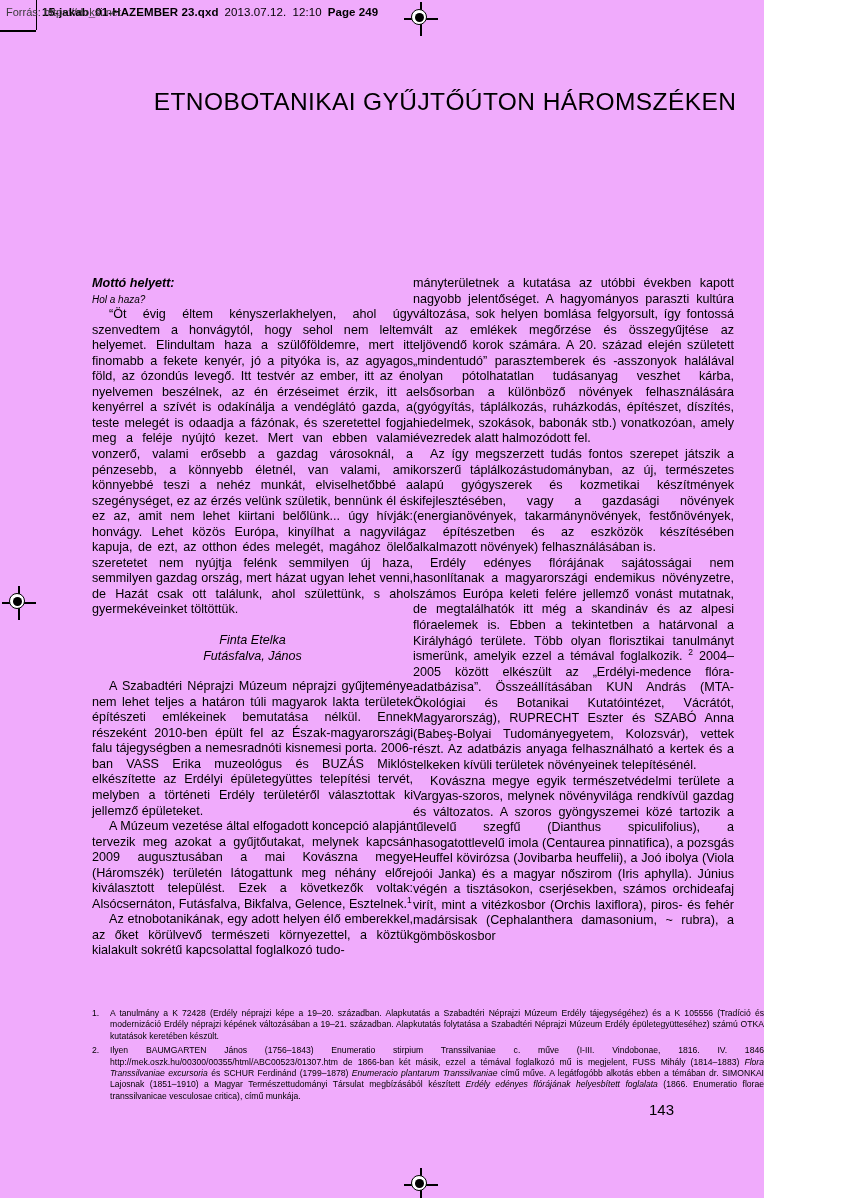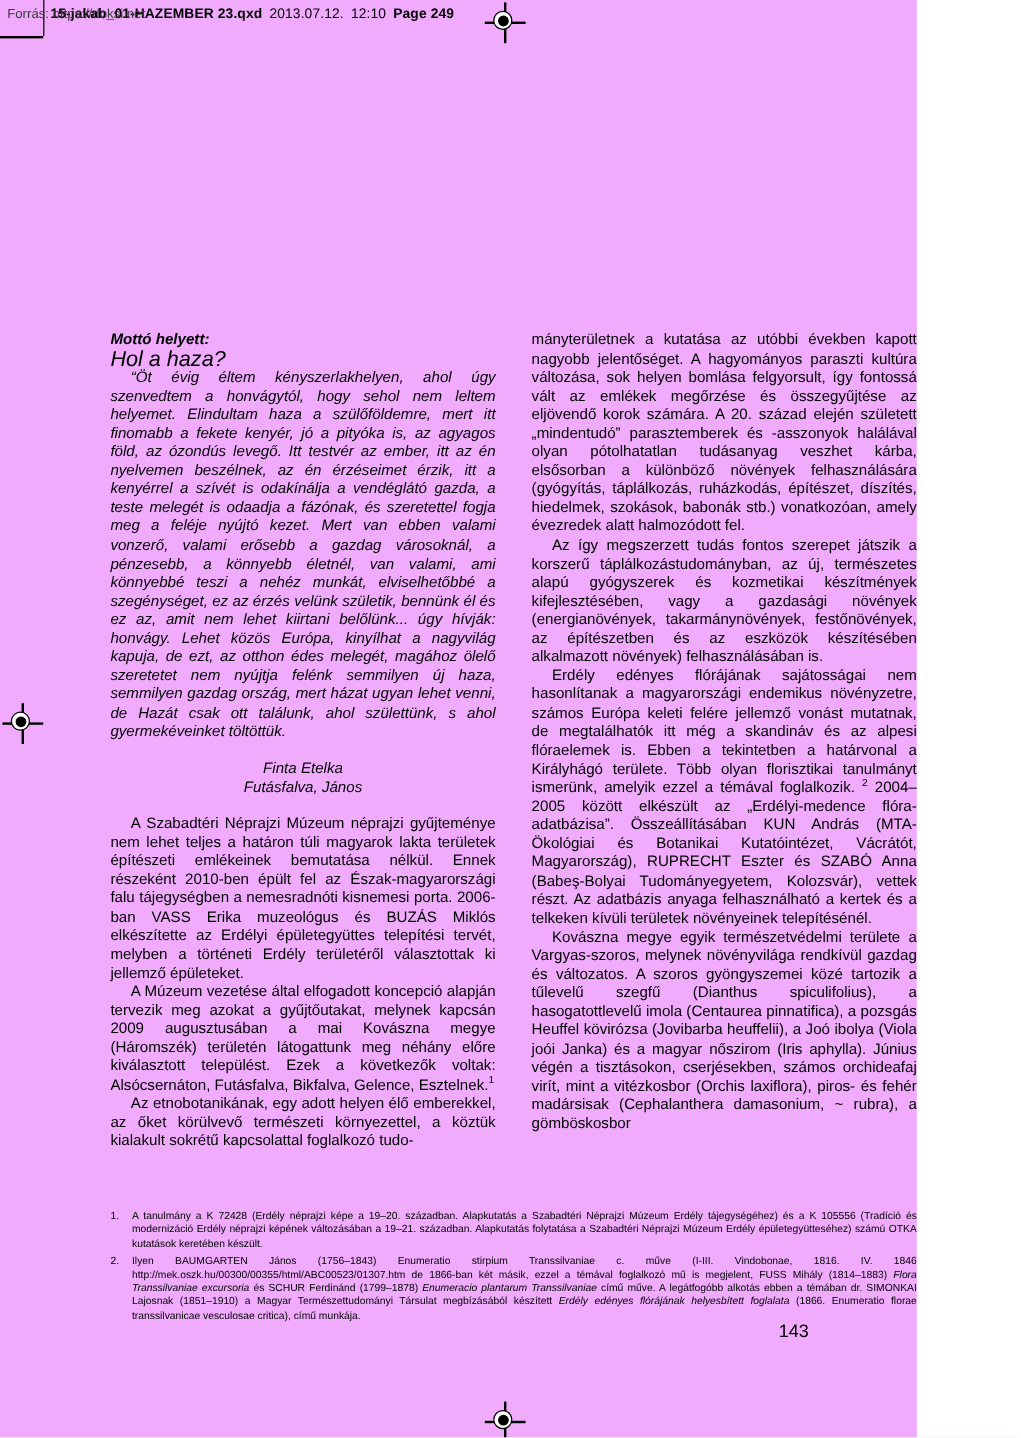--- a/index.html
+++ b/index.html
@@ -131,21 +131,20 @@
     padding-left: 38px;
   }
 
   
   .columns {
     position: absolute;
     left: 92px;
     top: 276px;
     width: 672px;
     display: flex;
-    gap: 30px;
   }
   .col {
     width: 321px;
   }
 
   p.body {
     margin: 0;
     font-size: 12.6px;
     line-height: 15.55px;
     text-align: justify;
@@ -157,29 +156,28 @@
 
   .motto-head {
     margin: 0;
     font-size: 12.6px;
     line-height: 15.55px;
     font-style: italic;
     font-weight: bold;
   }
   .motto-sub {
     margin: 0;
-    font-size: 18px;
+    font-size: 10px;
     line-height: 15.55px;
     font-style: italic;
   }
   p.motto {
     margin: 0;
     font-size: 12.6px;
     line-height: 15.55px;
-    font-style: italic;
     text-align: justify;
     text-indent: 17px;
     hyphens: auto;
     -webkit-hyphens: auto;
   }
   .attrib {
     margin: 15px 0 0 0;
     font-size: 12.6px;
     line-height: 15.55px;
     font-style: italic;
@@ -257,20 +255,21 @@
       <div class="dot"></div>
   </div>
   <div class="regmark reg-bottom">
     <div class="vline"></div>
       <div class="hline"></div>
       <div class="ring"></div>
       <div class="dot"></div>
   </div>
 
   <div class="content">
+    <h1 class="doc-title">ETNOBOTANIKAI GYŰJTŐÚTON HÁROMSZÉKEN</h1>
   </div>
 
   <div class="columns">
 
     <div class="col">
       <div class="motto-head">Mottó helyett:</div>
       <div class="motto-sub">Hol a haza?</div>
       <p class="motto">“Öt évig éltem kényszerlakhelyen, ahol úgy szenvedtem a honvágytól, hogy sehol nem leltem helyemet. Elindultam haza a szülőföldemre, mert itt finomabb a fekete kenyér, jó a pityóka is, az agyagos föld, az ózondús levegő. Itt testvér az ember, itt az én nyelvemen beszélnek, az én érzéseimet érzik, itt a kenyérrel a szívét is odakínálja a vendéglátó gazda, a teste melegét is odaadja a fázónak, és szeretettel fogja meg a feléje nyújtó kezet. Mert van ebben valami vonzerő, valami erősebb a gazdag városoknál, a pénzesebb, a könnyebb életnél, van valami, ami könnyebbé teszi a nehéz munkát, elviselhetőbbé a szegénységet, ez az érzés velünk születik, bennünk él és ez az, amit nem lehet kiirtani belőlünk... úgy hívják: honvágy. Lehet közös Európa, kinyílhat a nagyvilág kapuja, de ezt, az otthon édes melegét, magához ölelő szeretetet nem nyújtja felénk semmilyen új haza, semmilyen gazdag ország, mert házat ugyan lehet venni, de Hazát csak ott találunk, ahol születtünk, s ahol gyermekéveinket töltöttük.</p>
       <div class="attrib">Finta Etelka</div>
       <div class="attrib" style="margin-top:0">Futásfalva, János</div>

